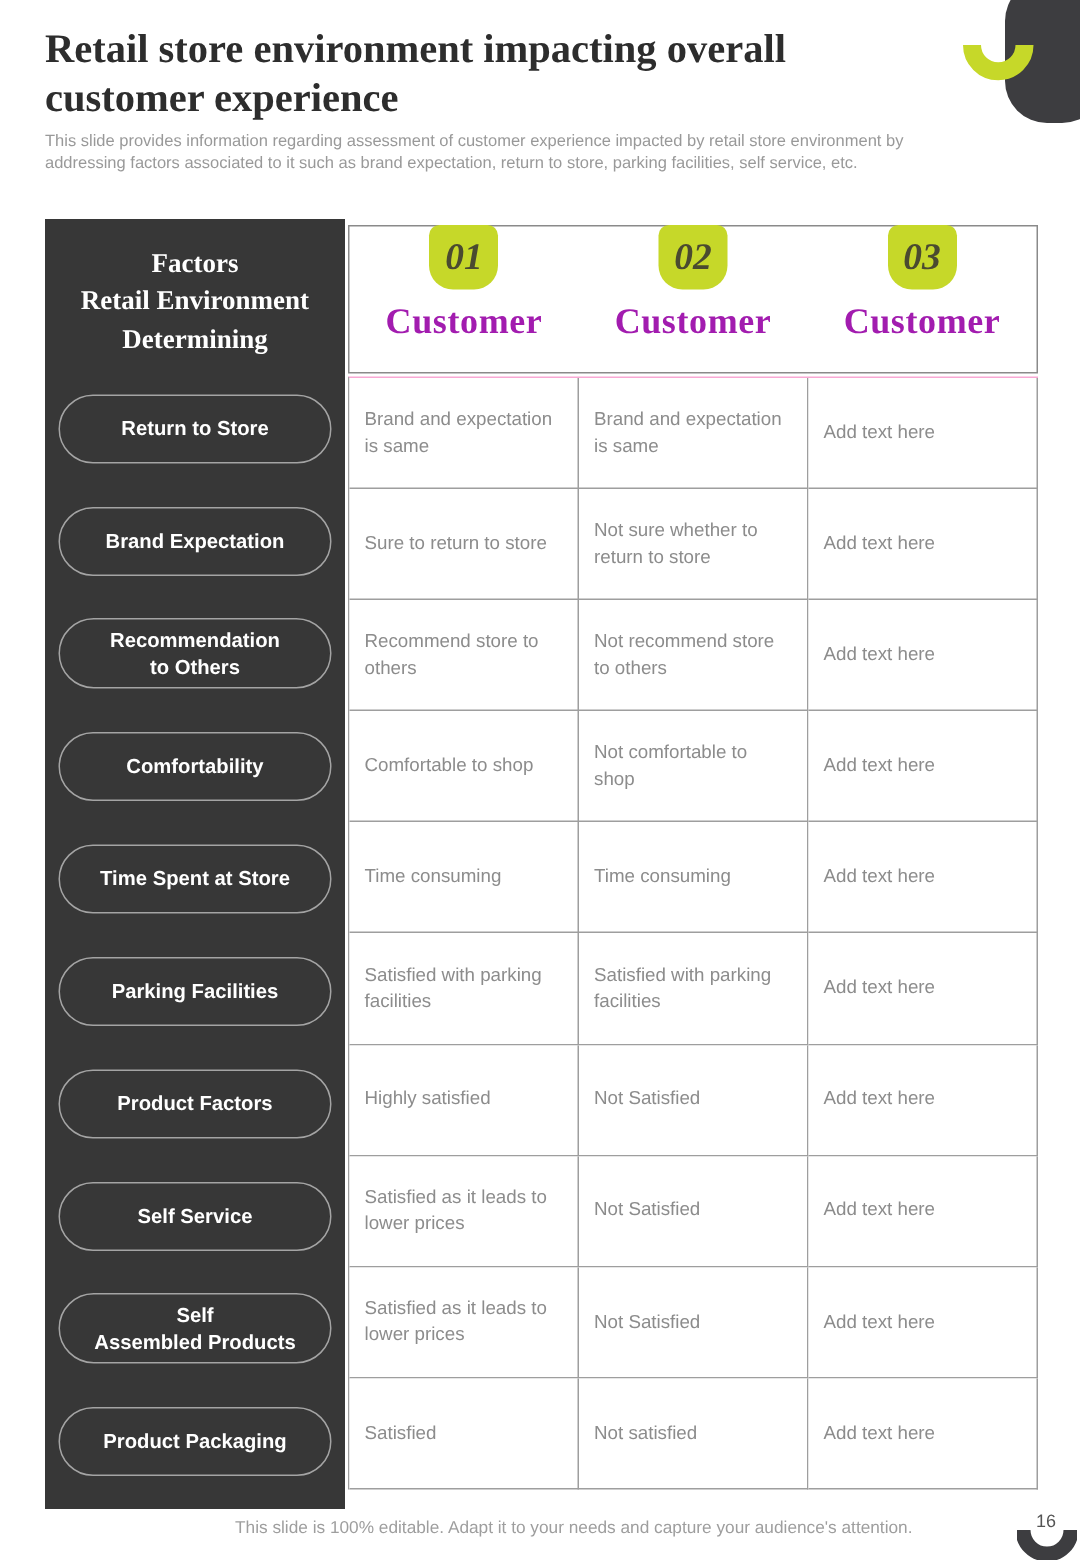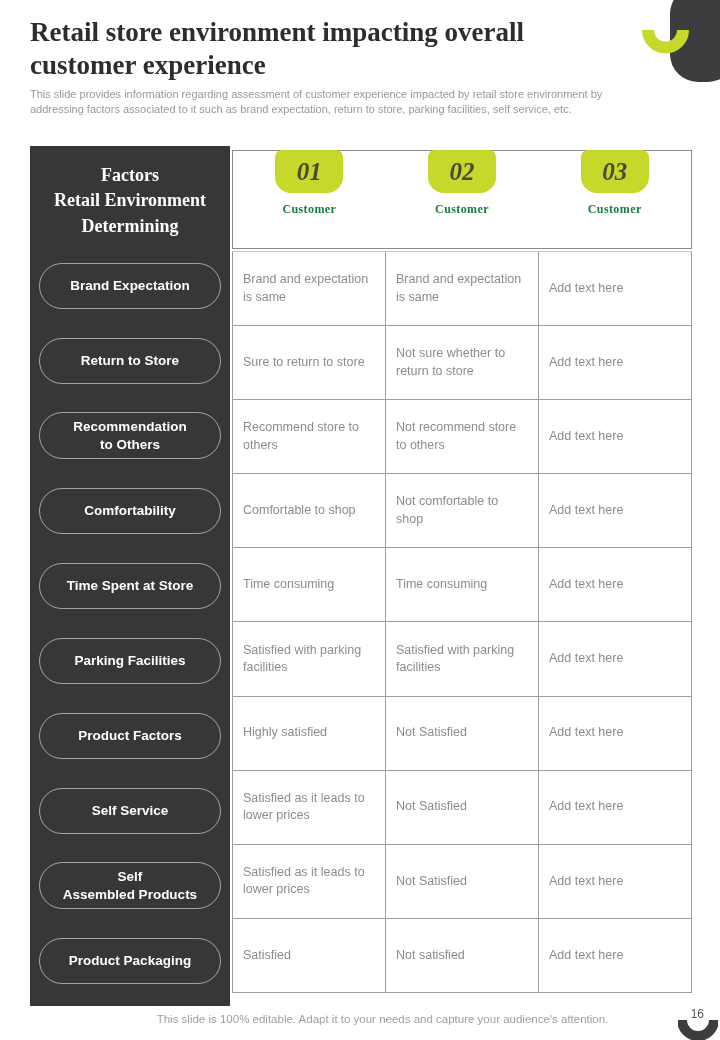--- a/index.html
+++ b/index.html
@@ -37,28 +37,28 @@
     border-radius:26px; color:#ffffff; font-weight:700; font-size:13.5px;
     display:flex; align-items:center; justify-content:center; text-align:center;
     white-space:pre-line; line-height:1.3; padding:5px 12px; cursor:pointer;
   }
 
   
   .table-area { position:absolute; left:232px; top:150px; width:460px; }
   .header-box { height:99px; border:1px solid #8a8a8a; display:flex; background:#ffffff; }
   .header-cell { flex:1; display:flex; flex-direction:column; align-items:center; }
   .badge {
-    width:68px; height:43px; margin-top:-1px; background:#c6d829;
+    width:46px; height:43px; margin-top:-1px; background:#c6d829;
     border-radius:7px 7px 16px 16px; display:flex; align-items:center; justify-content:center;
     font-family:"Liberation Serif",serif; font-style:italic; font-weight:700;
     font-size:25px; color:#4a4a30;
   }
   .header-label {
     margin-top:9px; font-family:"Liberation Serif",serif; font-weight:700;
-    font-size:12px; color:#15803d; letter-spacing:0.4px;
+    font-size:24px; color:#a21caf; letter-spacing:0.4px;
   }
   .grid {
     margin-top:2px; height:742px;
     display:grid; grid-template-columns:1fr 1fr 1fr; grid-template-rows:repeat(10,1fr);
     border-left:1px solid #9e9e9e; border-top:1px solid #f9a8d4;
   }
   .cell {
     border-right:1px solid #9e9e9e; border-bottom:1px solid #9e9e9e;
     padding:6px 10px; display:flex; align-items:center;
     font-size:12.5px; color:#8c8c8c; line-height:1.4; background:#ffffff;
@@ -88,24 +88,24 @@
 addressing factors associated to it such as brand expectation, return to store, parking facilities, self service, etc.</p>
 
   <aside class="sidebar">
     <div class="sidebar-heading">
       <span>Factors</span>
       <span>Retail Environment</span>
       <span>Determining</span>
     </div>
     <div class="sidebar-items">
       <div class="sidebar-item">
-          <div class="pill">Brand Expectation</div>
+          <div class="pill">Return to Store</div>
         </div>
       <div class="sidebar-item">
-          <div class="pill">Return to Store</div>
+          <div class="pill">Brand Expectation</div>
         </div>
       <div class="sidebar-item">
           <div class="pill">Recommendation
 to Others</div>
         </div>
       <div class="sidebar-item">
           <div class="pill">Comfortability</div>
         </div>
       <div class="sidebar-item">
           <div class="pill">Time Spent at Store</div>

